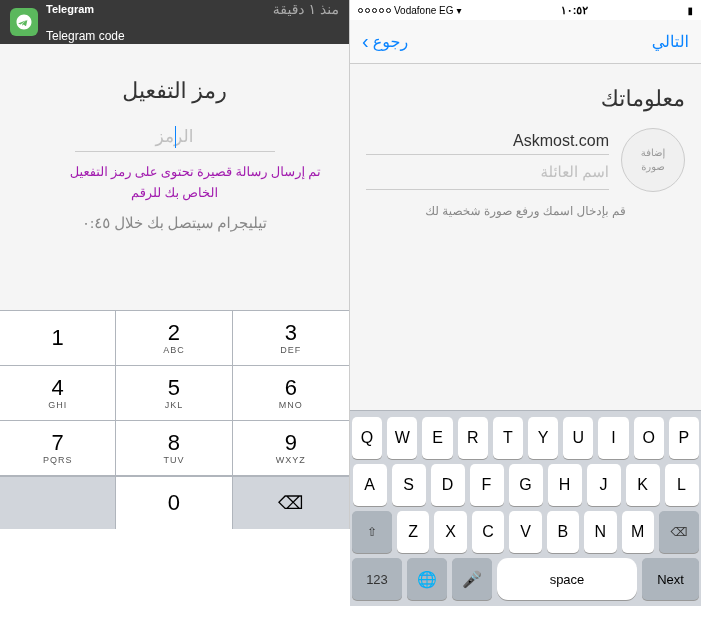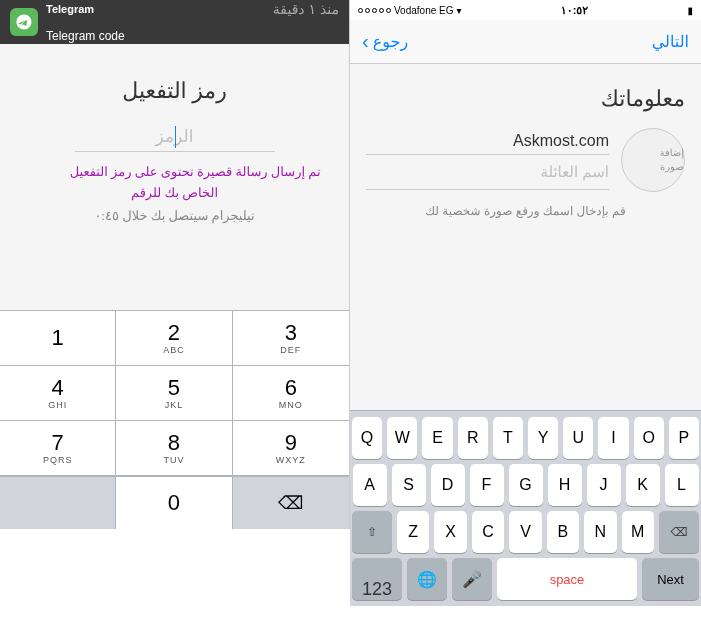--- a/index.html
+++ b/index.html
@@ -129,22 +129,22 @@
       display: inline-block;
       background: #c0c0c0;
       color: #c0c0c0;
       border-radius: 3px;
       padding: 0 16px;
       margin: 0 3px;
     }
     .left-timer {
       text-align: center;
       color: #888;
-      font-size: 13px;
-      margin-top: 4px;
+      font-size: 15px;
+      margin-top: 10px;
       direction: rtl;
     }
 
     
     .numpad {
       background: #d1d5db;
       display: grid;
       grid-template-columns: repeat(3, 1fr);
       border-top: 1px solid #b0b5bc;
     }
@@ -264,21 +264,21 @@
       margin-bottom: 10px;
     }
     .avatar-circle {
       width: 64px;
       height: 64px;
       border-radius: 50%;
       border: 1px solid #ccc;
       background: #f0f0f0;
       display: flex;
       flex-direction: column;
-      align-items: flex-start;
+      align-items: center;
       justify-content: center;
       flex-shrink: 0;
     }
     .avatar-circle span {
       font-size: 10px;
       color: #999;
       direction: rtl;
       text-align: center;
       line-height: 1.4;
     }
@@ -347,21 +347,22 @@
       background: #adb5bd;
       font-size: 12px;
       color: #333;
       min-width: 38px;
       max-width: 46px;
     }
     .kbd-key.space-key {
       min-width: 140px;
       max-width: 200px;
       font-size: 13px;
-      color: #ef4444;
+      color: #000000;
+      border-radius: 11px;
     }
     .kbd-key.next-key {
       background: #adb5bd;
       font-size: 13px;
       min-width: 50px;
       max-width: 60px;
       color: #000;
       font-weight: 500;
     }
     .kbd-key.shift-key {
@@ -607,21 +608,21 @@
         </div>
       <div class="kbd-key">
           <span>M</span>
         </div>
       <div class="kbd-key special delete-key">
           <span>⌫</span>
         </div>
     </div>
 
     <div class="kbd-bottom-row">
-      <div class="kbd-key special" style="min-width:40px;max-width:50px;font-size:18px;align-items:flex-end;">
+      <div class="kbd-key special" style="min-width:40px;max-width:50px;font-size:13px;">
           <span>123</span>
         </div>
       <div class="kbd-key special" style="min-width:36px;max-width:40px;font-size:16px;">
           <span>🌐</span>
         </div>
       <div class="kbd-key special" style="min-width:36px;max-width:40px;font-size:16px;">
           <span>🎤</span>
         </div>
       <div class="kbd-key space-key">
           <span>space</span>

